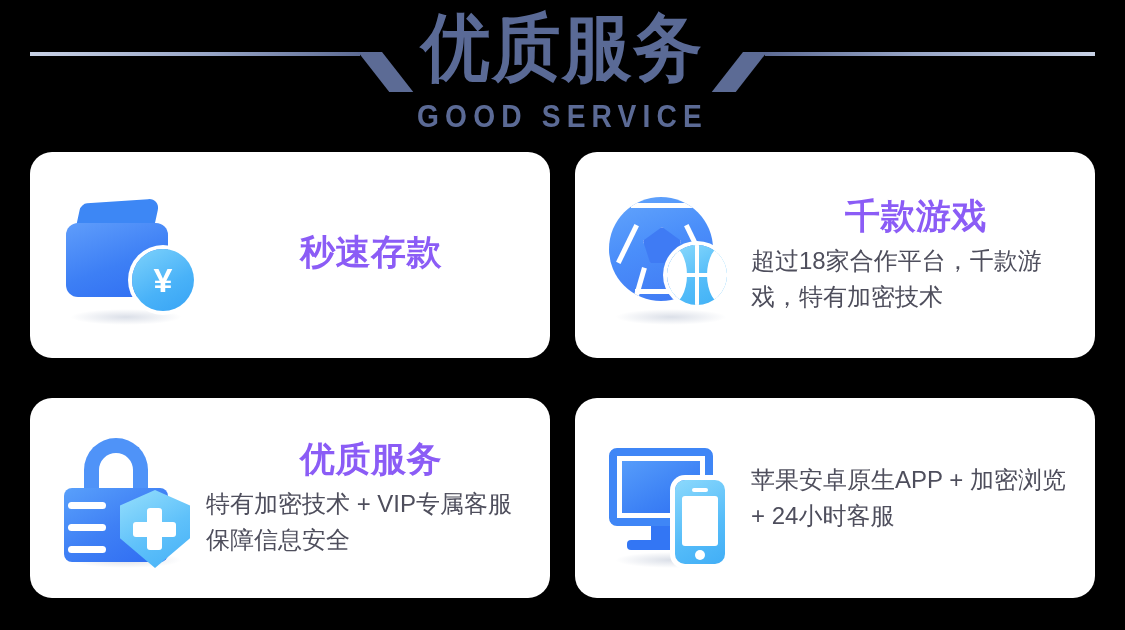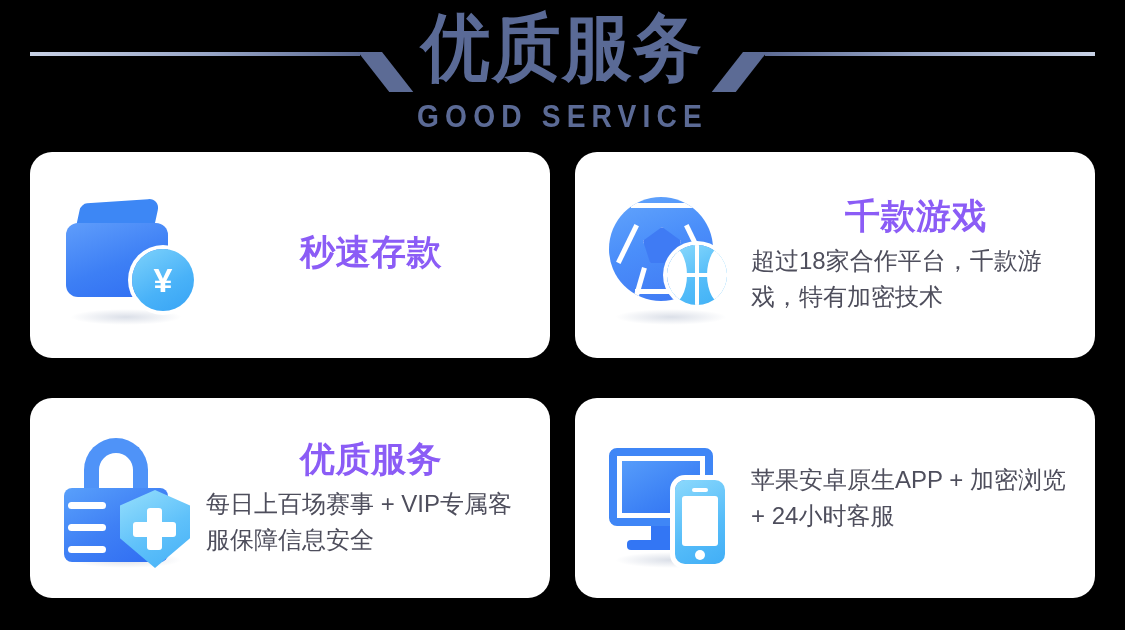--- a/index.html
+++ b/index.html
@@ -318,21 +318,21 @@
         <div class="lock-slot ls1"></div>
         <div class="lock-slot ls2"></div>
         <div class="lock-slot ls3"></div>
         <div class="shield-ring"></div>
         <div class="shield"></div>
         <div class="plus-v"></div>
         <div class="plus-h"></div>
       </div>
       <div class="texts">
         <div class="card-title">优质服务</div>
-        <div class="card-desc">每日上百场赛事 + VIP专属客服保障信息安全</div>
+        <div class="card-desc">特有加密技术 + VIP专属客服保障信息安全</div>
       </div>
     </div>
 
     <div class="card">
       <div class="icon-box">
         <div class="icon-shadow"></div>
         <div class="monitor"></div>
         <div class="mon-neck"></div>
         <div class="mon-base"></div>
         <div class="phone">

